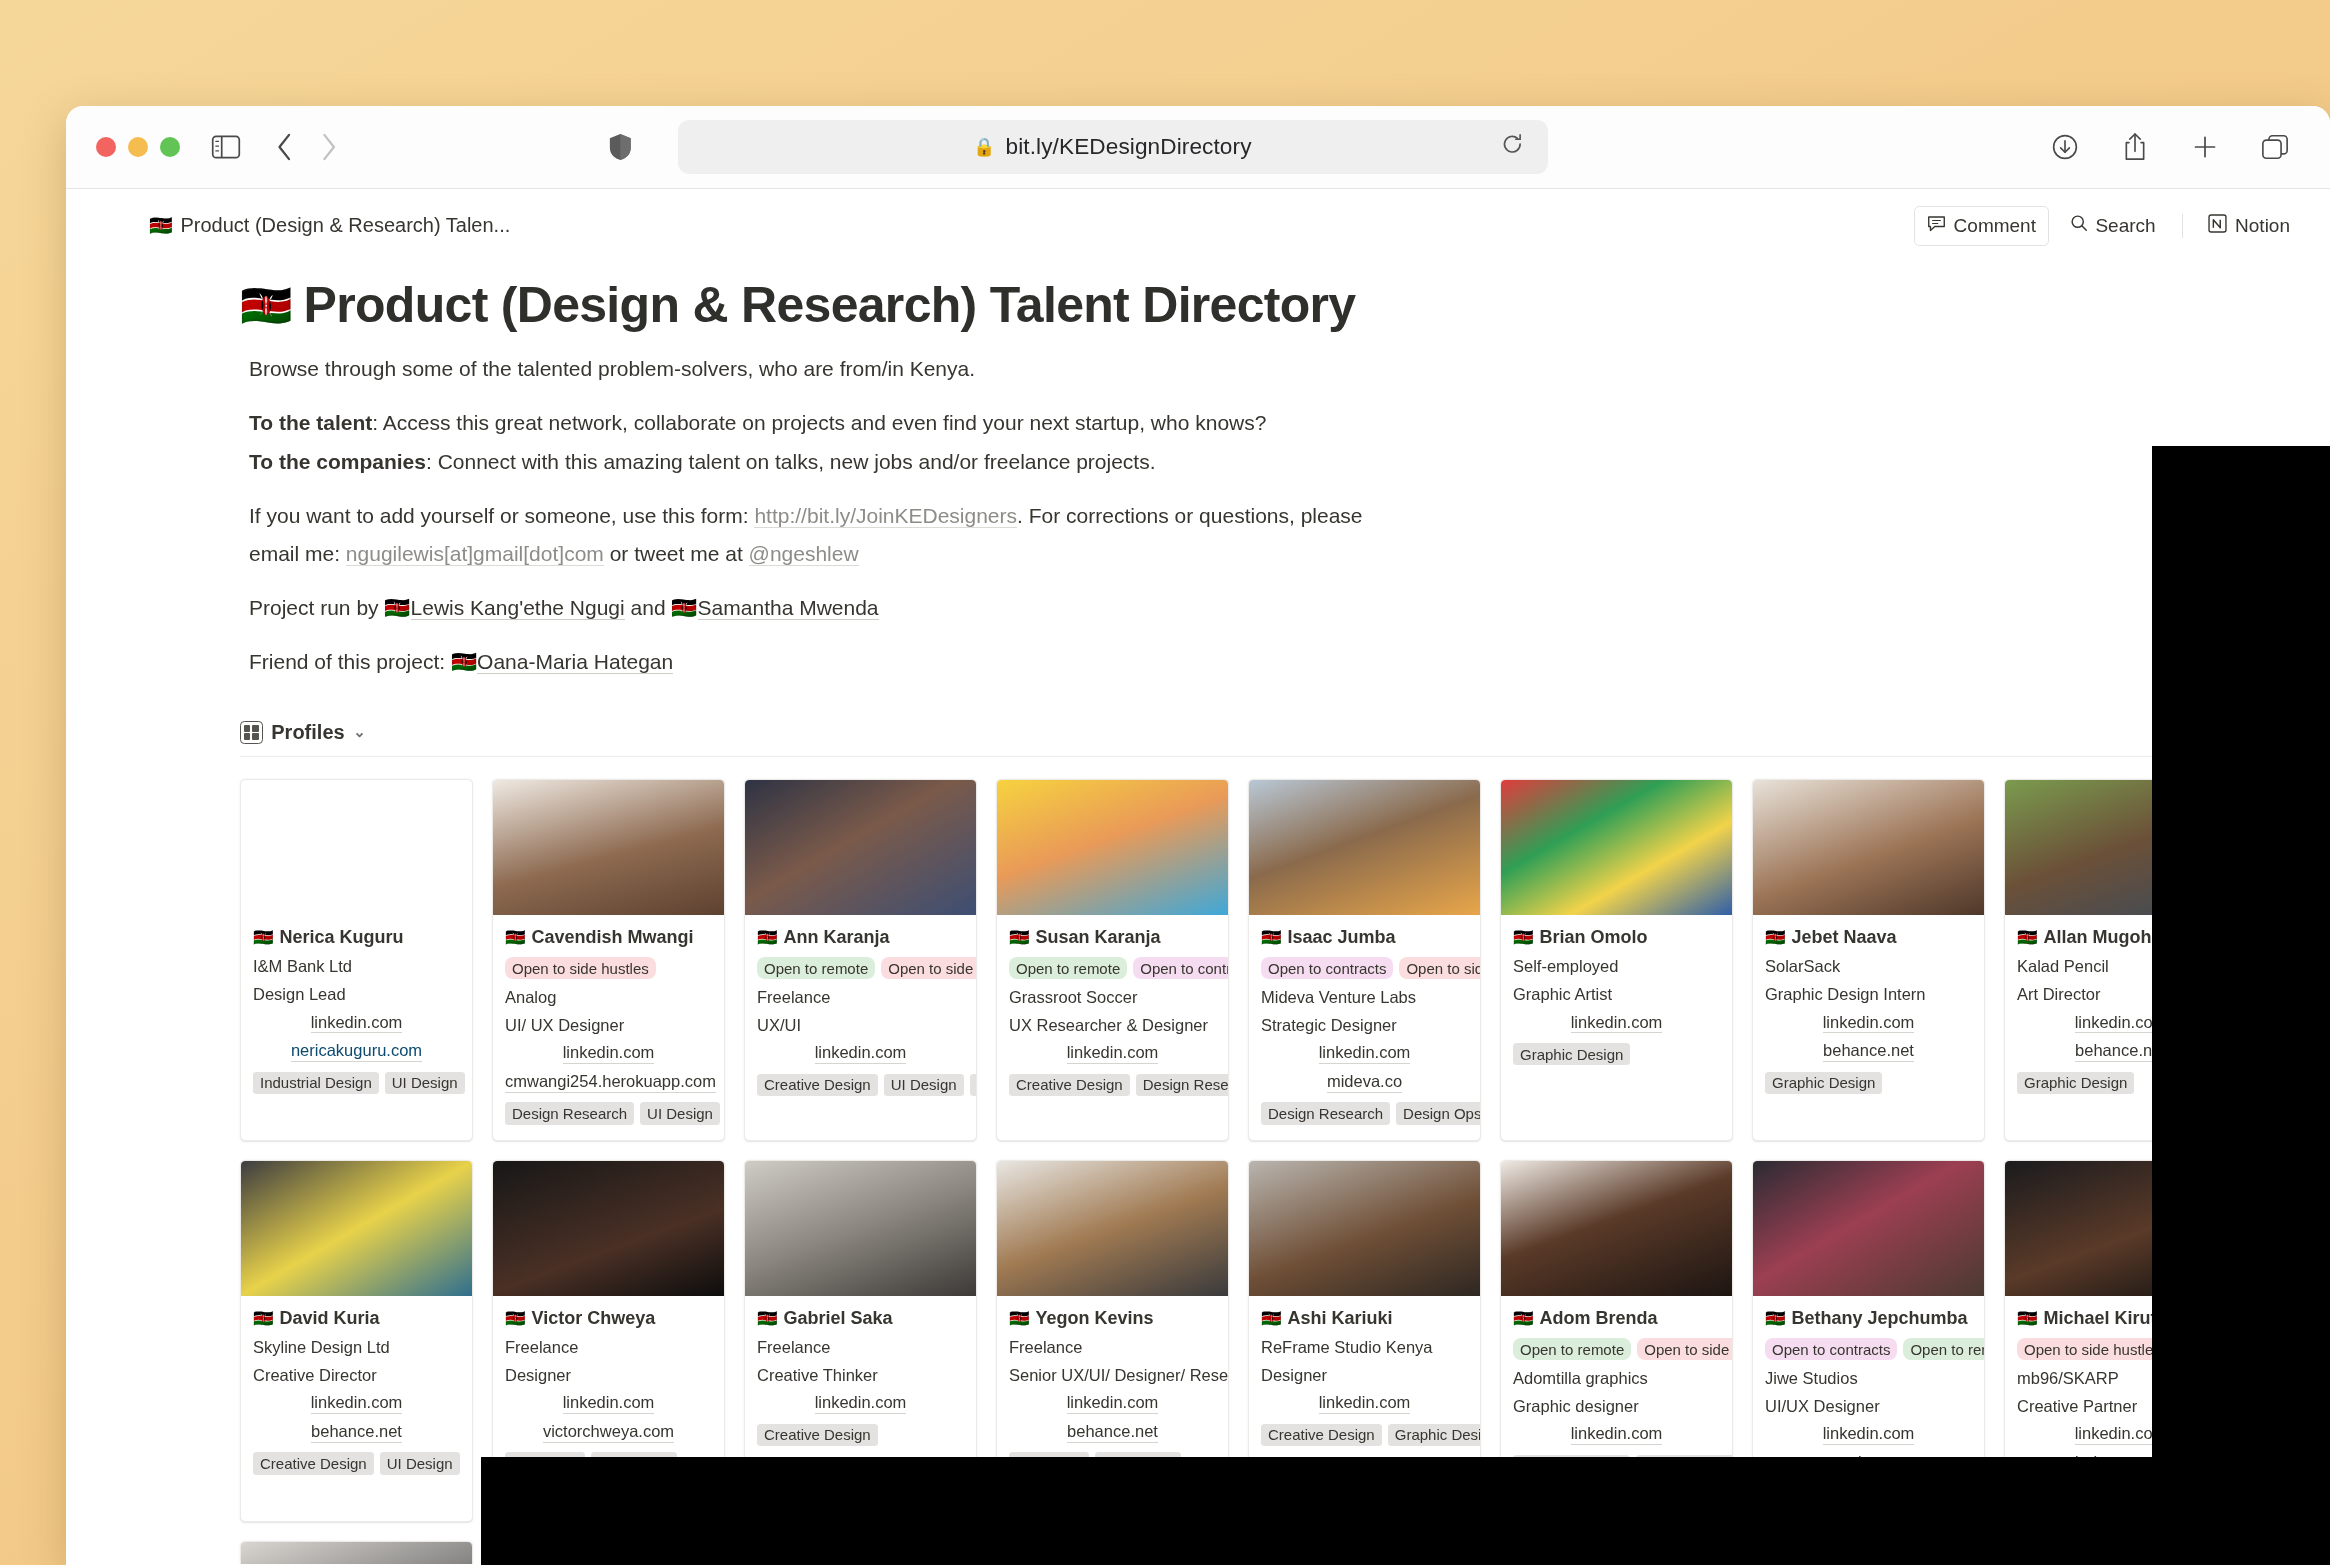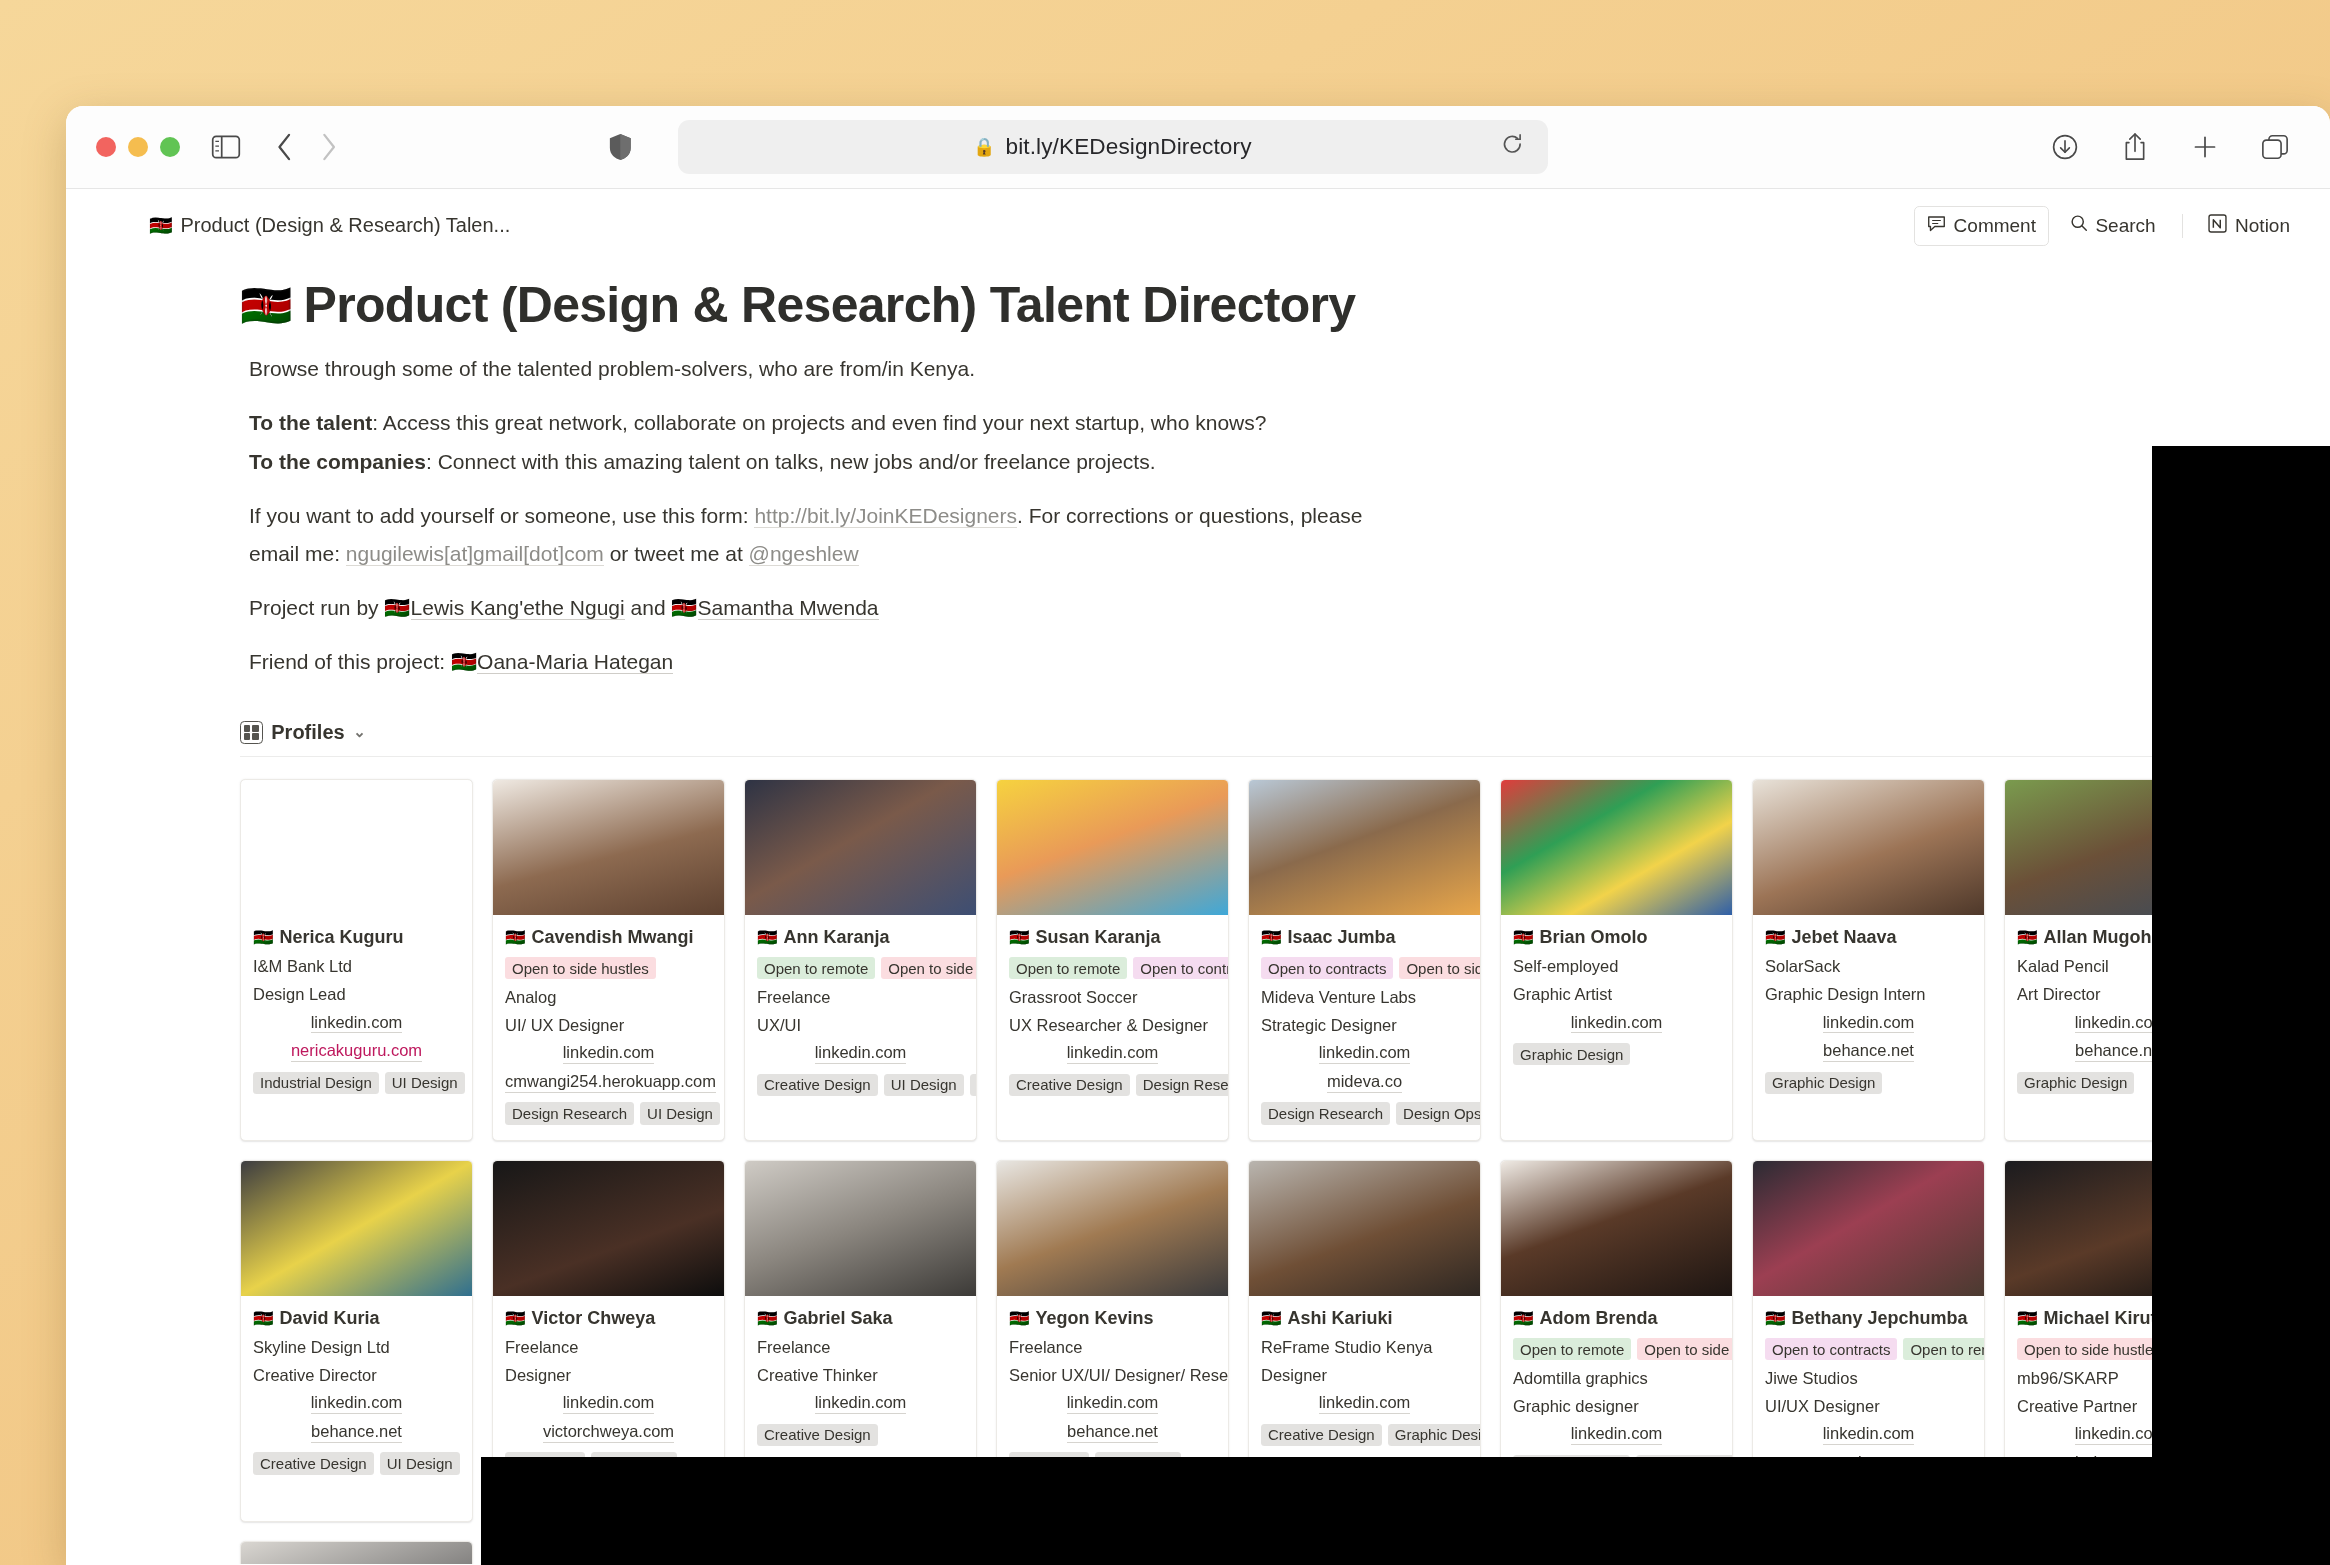--- a/index.html
+++ b/index.html
@@ -143,21 +143,21 @@
   }
   .card .body { padding: 12px 12px 15.7px; }
   .card .cname {
     font-size: 18px; font-weight: 600; color: #37352f;
     display: flex; align-items: center; gap: 6px; margin-bottom: 8.7px;
     white-space: nowrap;
   }
   .card .cname .flag { font-size: 16.5px; }
   .card .pills { display: flex; gap: 6px; margin-bottom: 8.7px; white-space: nowrap; }
   .pill {
-    font-size: 15px; padding: 2.6px 7px; border-radius: 3px;
+    font-size: 15px; padding: 2.6px 7px; border-radius: 8px;
     color: #37352f; flex: none;
   }
   .pill.green { background: #dbeddb; }
   .pill.pink  { background: #fbdde0; }
   .pill.purple{ background: #f5dcf0; }
   .card .line {
     font-size: 16.5px; color: #37352f; margin-bottom: 8.7px;
     white-space: nowrap; overflow: visible;
   }
   .card .line.url {
@@ -362,21 +362,21 @@
           <div class="card">
             <div class="photo"></div>
             <div class="body">
               <div class="cname">
                 <span class="flag">🇰🇪</span>
                 <span>Nerica Kuguru</span>
               </div>
               <div class="line">I&amp;M Bank Ltd</div>
               <div class="line">Design Lead</div>
               <div class="urlwrap"><a href="#" class="line url" style="color: rgb(55, 53, 47); text-decoration: none;">linkedin.com</a></div>
-              <div class="urlwrap"><a href="#" class="line url" style="color: #be185d; text-decoration: none;">nericakuguru.com</a></div>
+              <div class="urlwrap"><a href="#" class="line url" style="color: #0c4a6e; text-decoration: none;">nericakuguru.com</a></div>
               <div class="tags">
                 <span class="tag">Industrial Design</span>
                 <span class="tag">UI Design</span>
               </div>
             </div>
           </div>
           <div class="card">
             <div class="photo" style="background: linear-gradient(165deg, rgb(239, 233, 226) 0%, rgb(141, 106, 80) 55%, rgb(93, 65, 48) 100%);"></div>
             <div class="body">
               <div class="cname">

